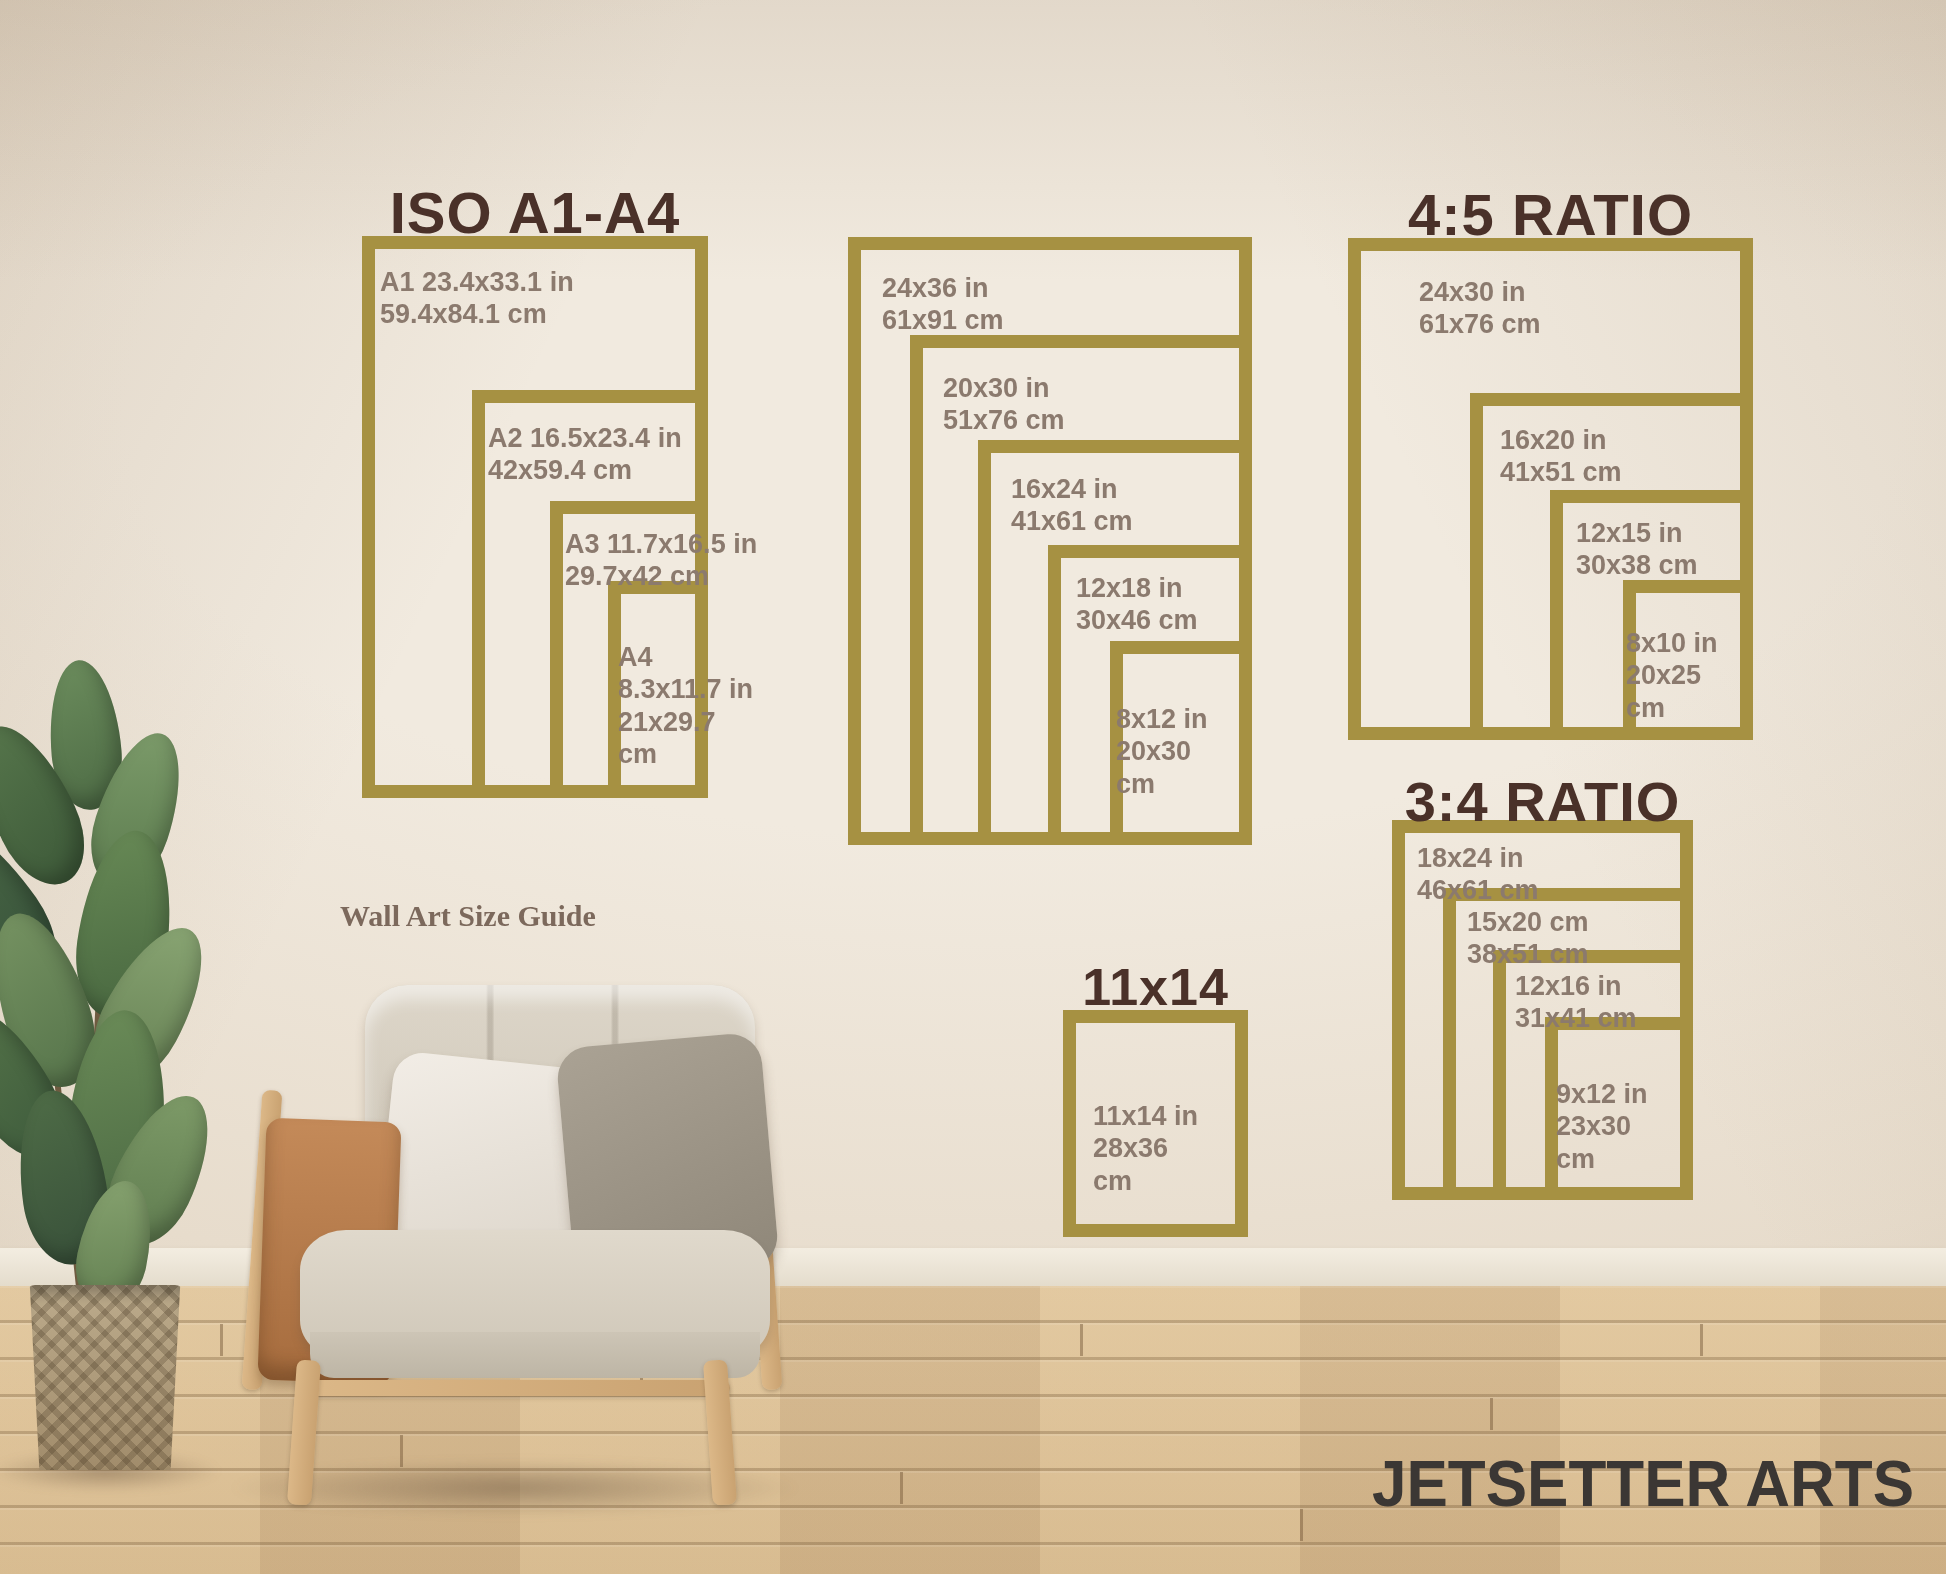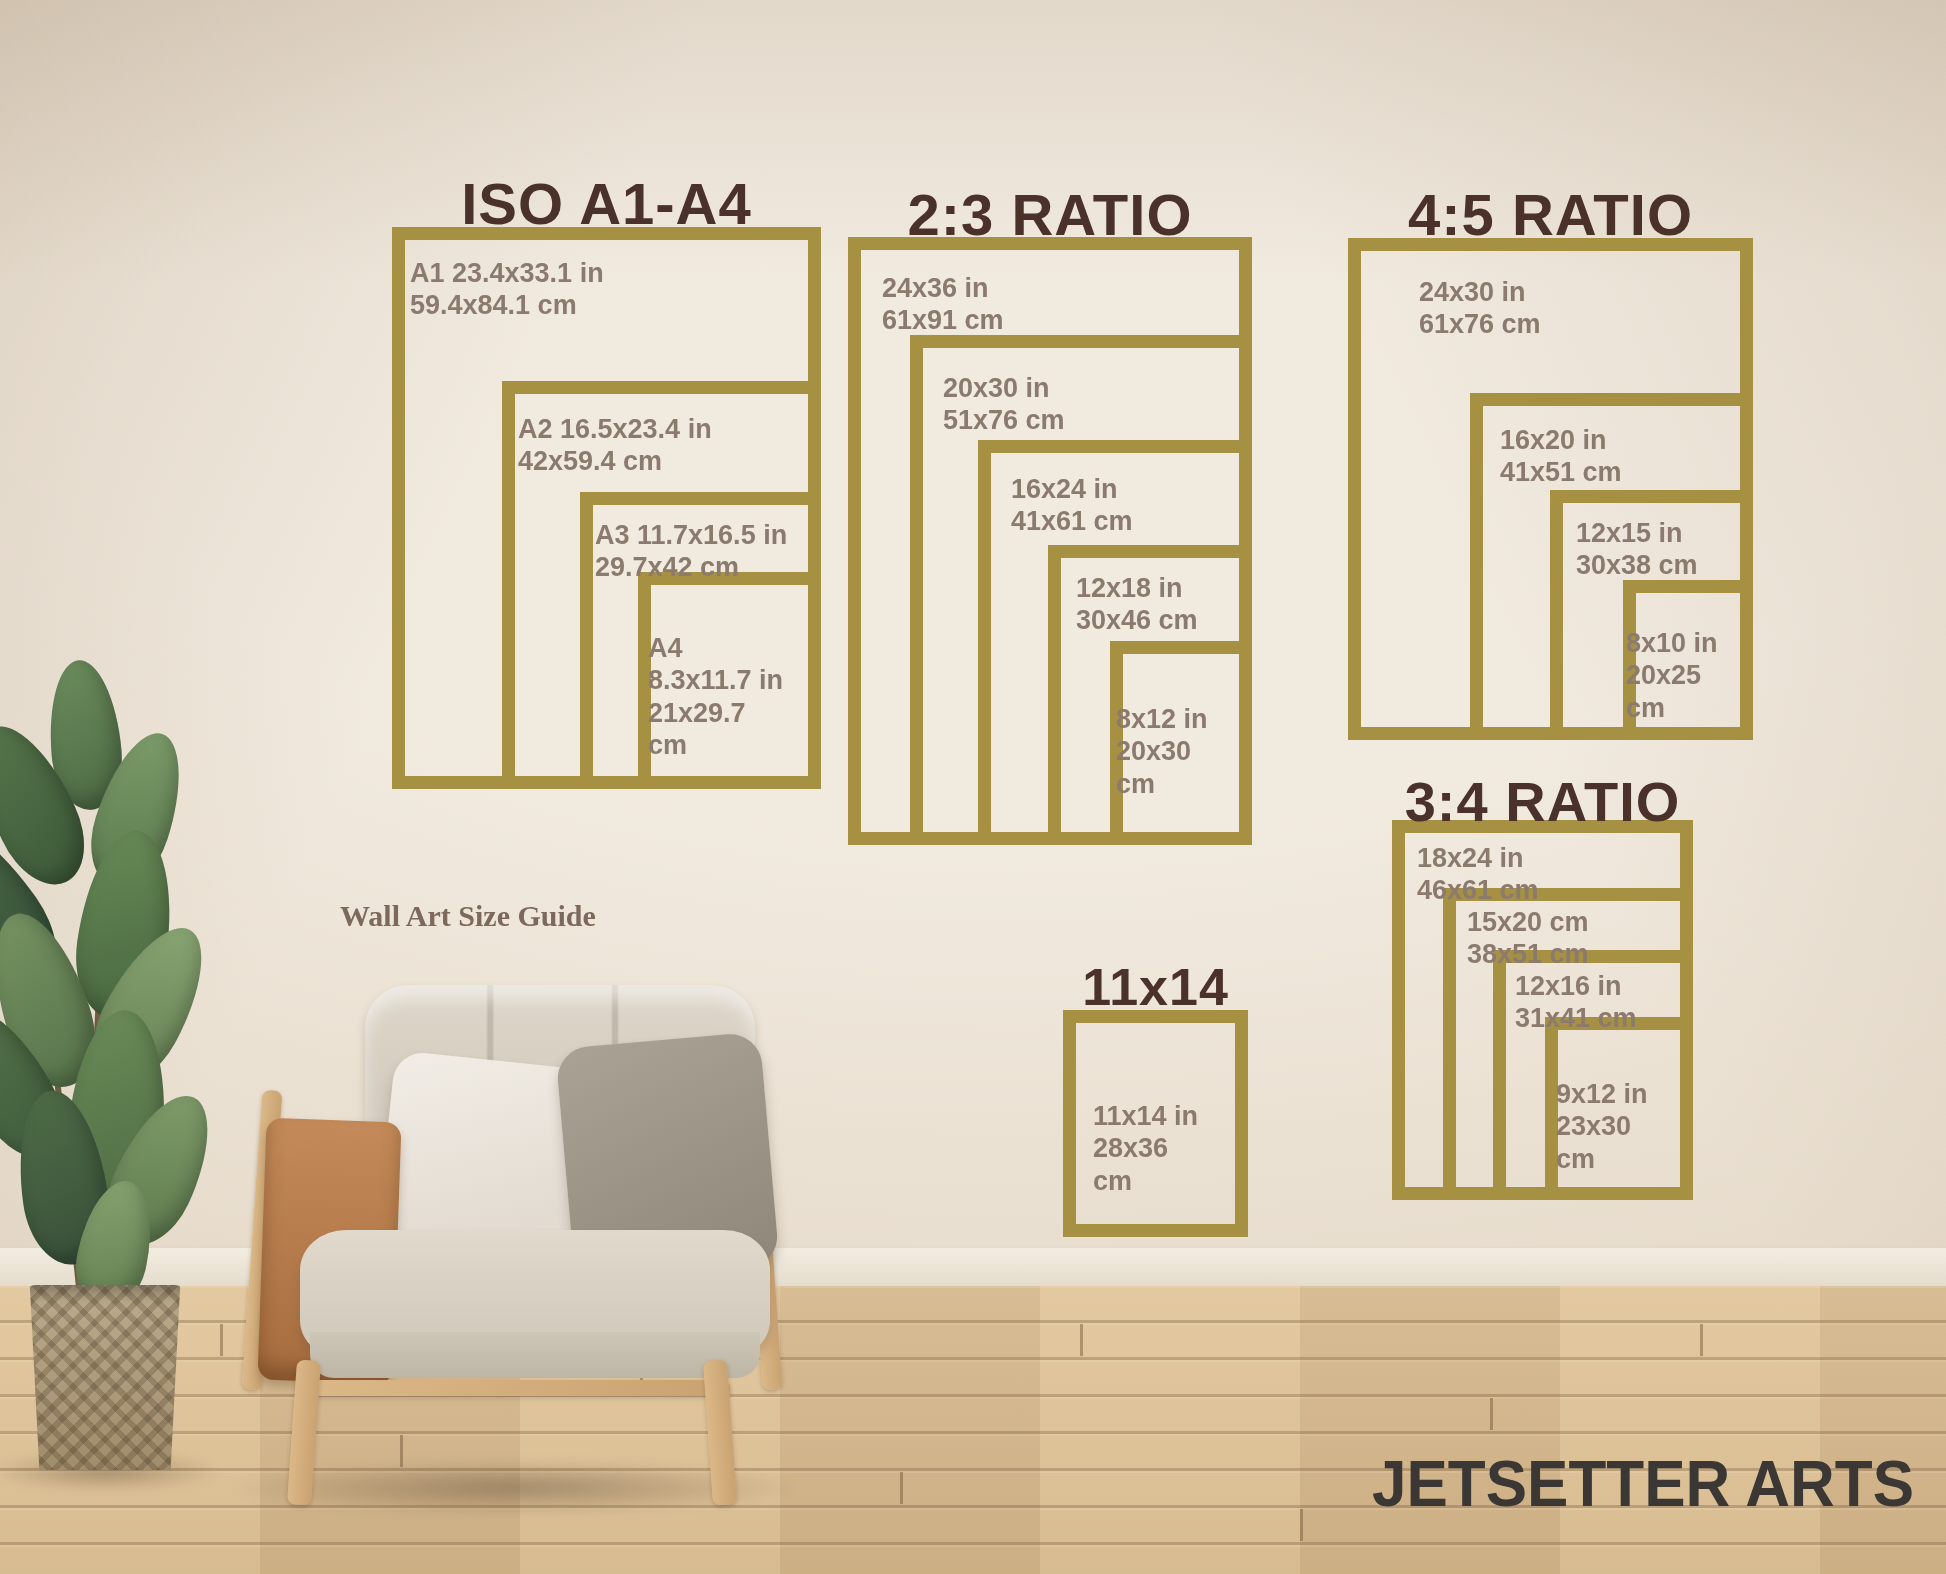--- a/index.html
+++ b/index.html
@@ -103,21 +103,21 @@
     <div class="joint" style="left:1080px;top:38px;"></div>
     <div class="joint" style="left:1490px;top:112px;"></div>
     <div class="joint" style="left:400px;top:149px;"></div>
     <div class="joint" style="left:900px;top:186px;"></div>
     <div class="joint" style="left:1700px;top:38px;"></div>
     <div class="joint" style="left:1300px;top:223px;"></div>
   </div>
 
   <div class="guide">
 
-    <div class="section-box" style="left:362px;top:227px;width:429px;height:562px;margin-left:30px;">
+    <div class="section-box" style="left:362px;top:236px;width:346px;height:562px;">
       <div class="sec-title" style="top:-70px;">ISO A1-A4</div>
       <div class="frame" style="left:97px;top:141px;"></div>
       <div class="frame" style="left:175px;top:252px;"></div>
       <div class="frame" style="left:233px;top:332px;"></div>
       <div class="lbl center" style="left:5px;top:17px;width:230px;">
         <div class="l">A1 23.4x33.1 in</div>
         <div class="l">59.4x84.1 cm</div>
       </div>
       <div class="lbl center" style="left:113px;top:173px;width:200px;">
         <div class="l">A2 16.5x23.4 in</div>
@@ -129,21 +129,20 @@
       </div>
       <div class="lbl center" style="left:243px;top:392px;width:130px;">
         <div class="l">A4</div>
         <div class="l">8.3x11.7 in</div>
         <div class="l">21x29.7</div>
         <div class="l">cm</div>
       </div>
     </div>
 
     <div class="section-box" style="left:848px;top:237px;width:404px;height:608px;">
-      <div class="sec-title" style="top:-69px;">2:3 RATIO</div>
       <div class="frame" style="left:49px;top:85px;"></div>
       <div class="frame" style="left:117px;top:190px;"></div>
       <div class="frame" style="left:187px;top:295px;"></div>
       <div class="frame" style="left:249px;top:391px;"></div>
       <div class="lbl" style="left:21px;top:22px;">
         <div class="l">24x36 in</div>
         <div class="l">61x91 cm</div>
       </div>
       <div class="lbl" style="left:82px;top:122px;">
         <div class="l">20x30 in</div>

